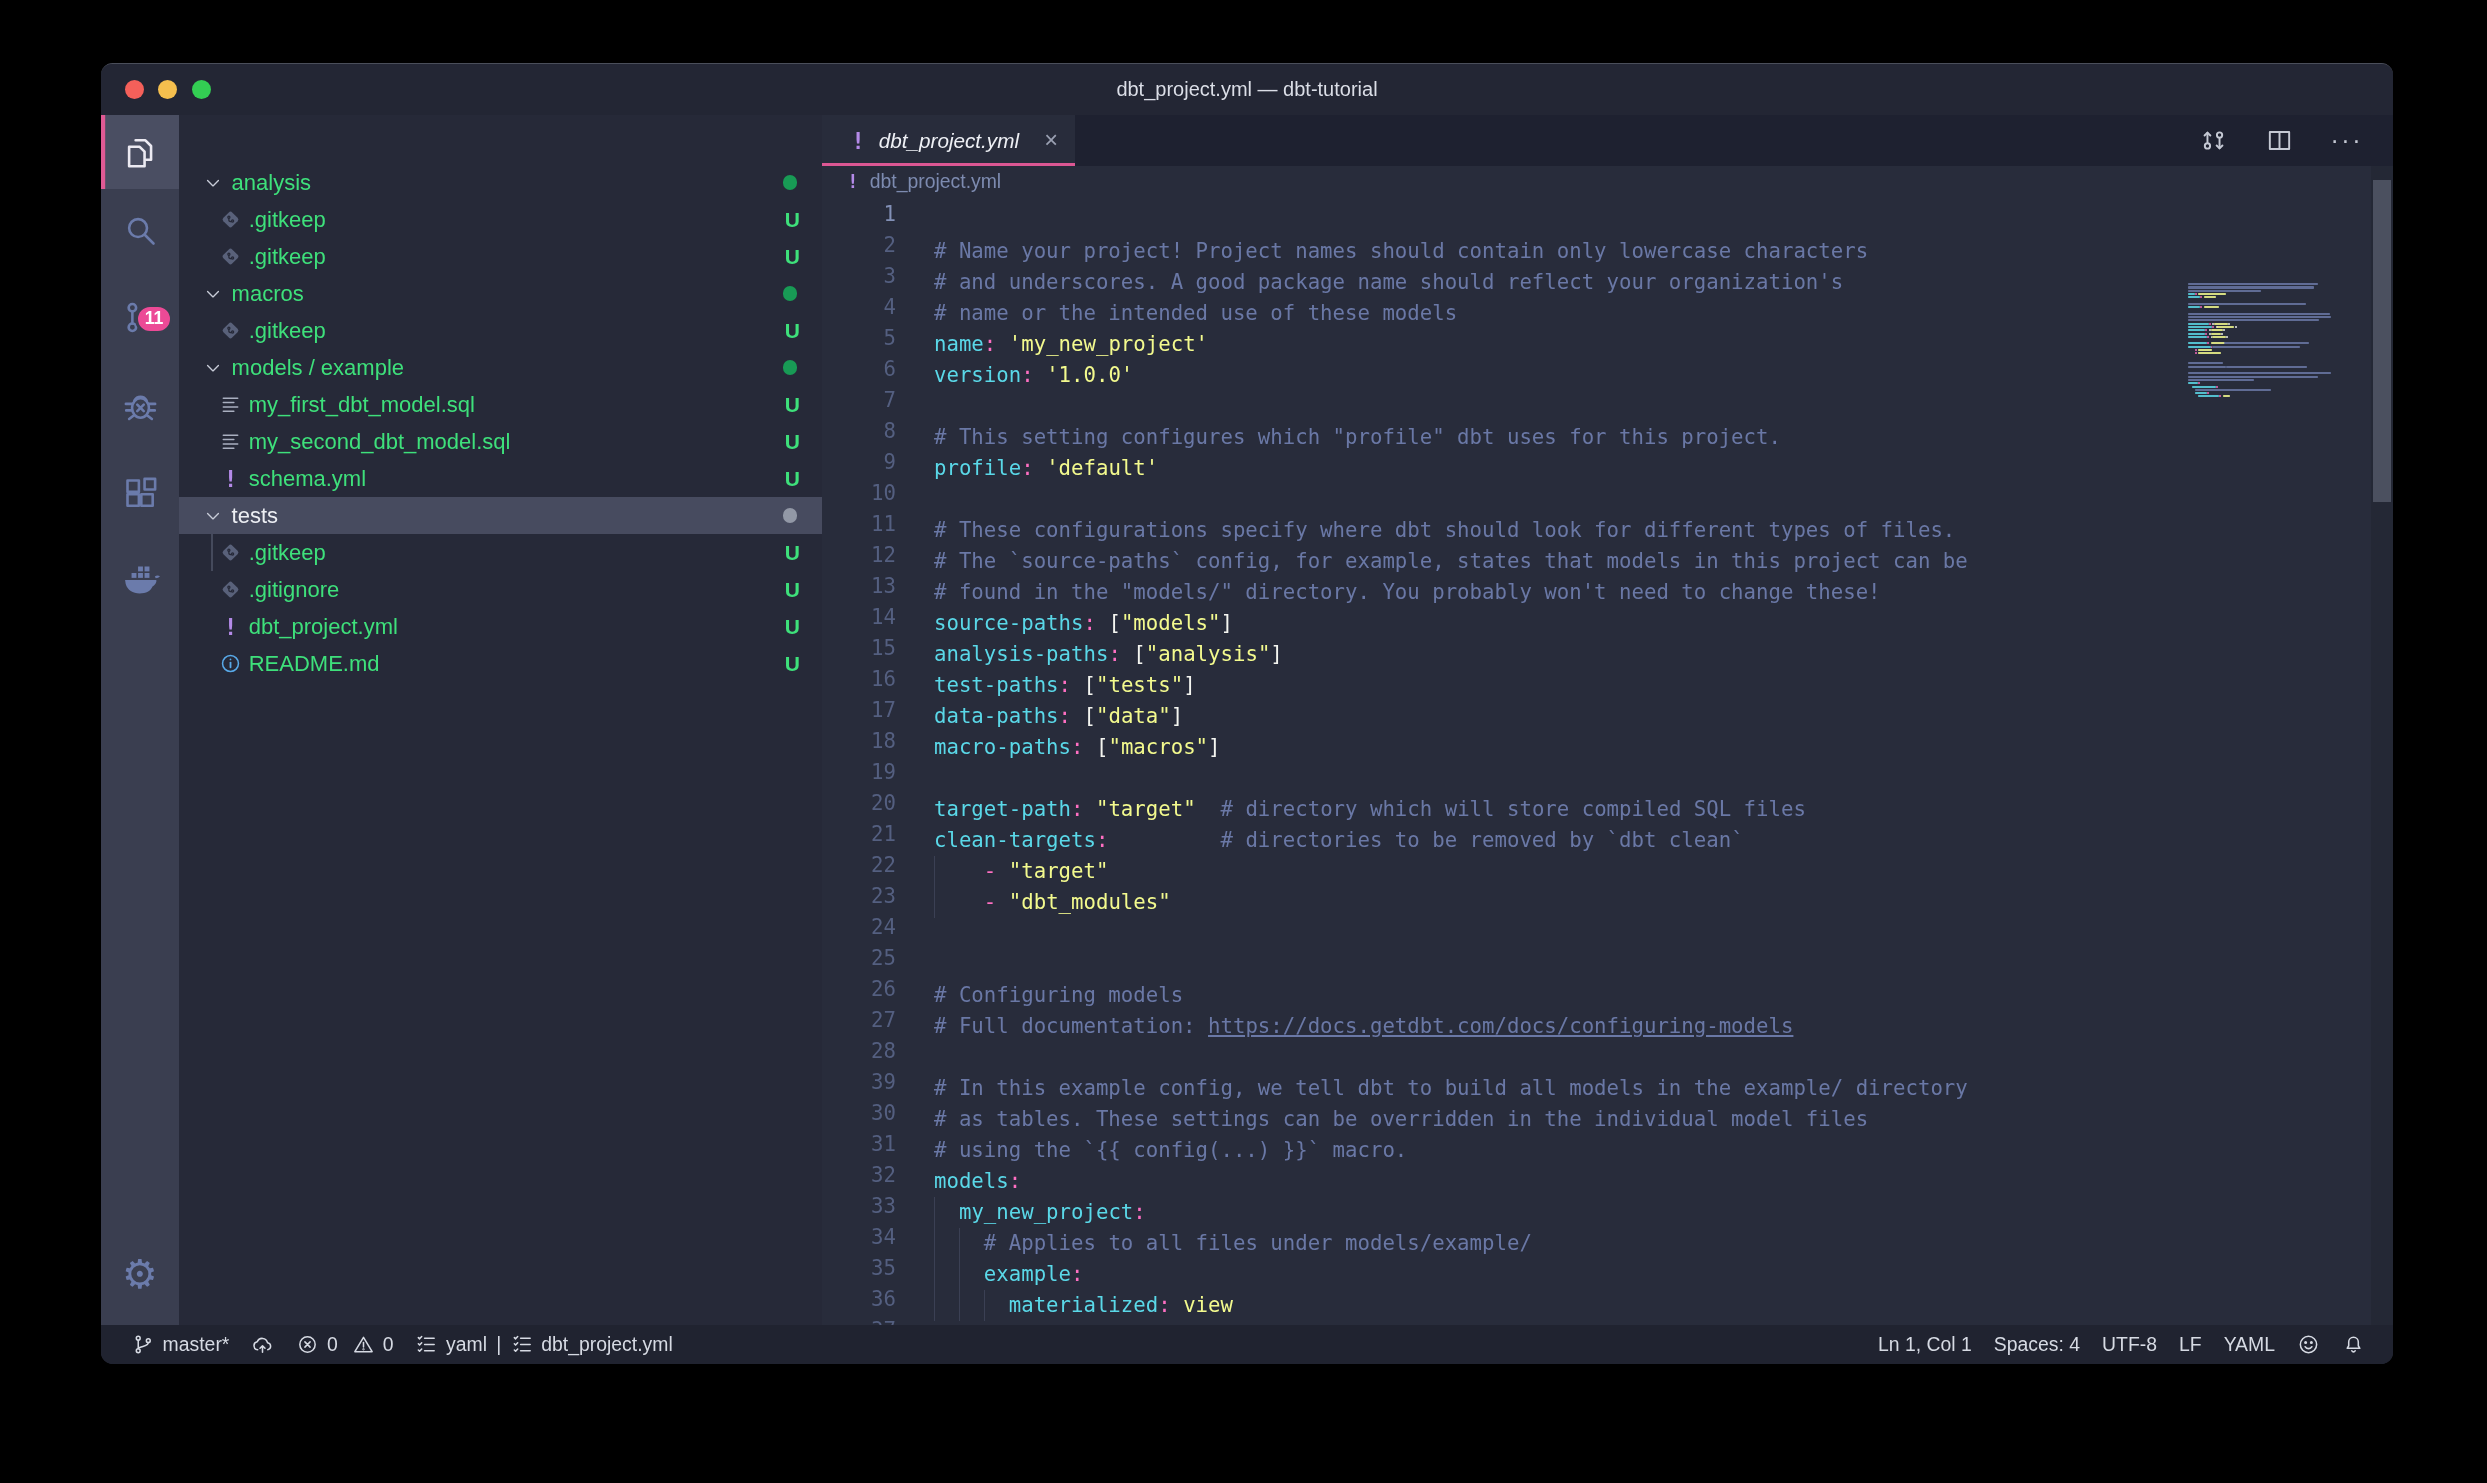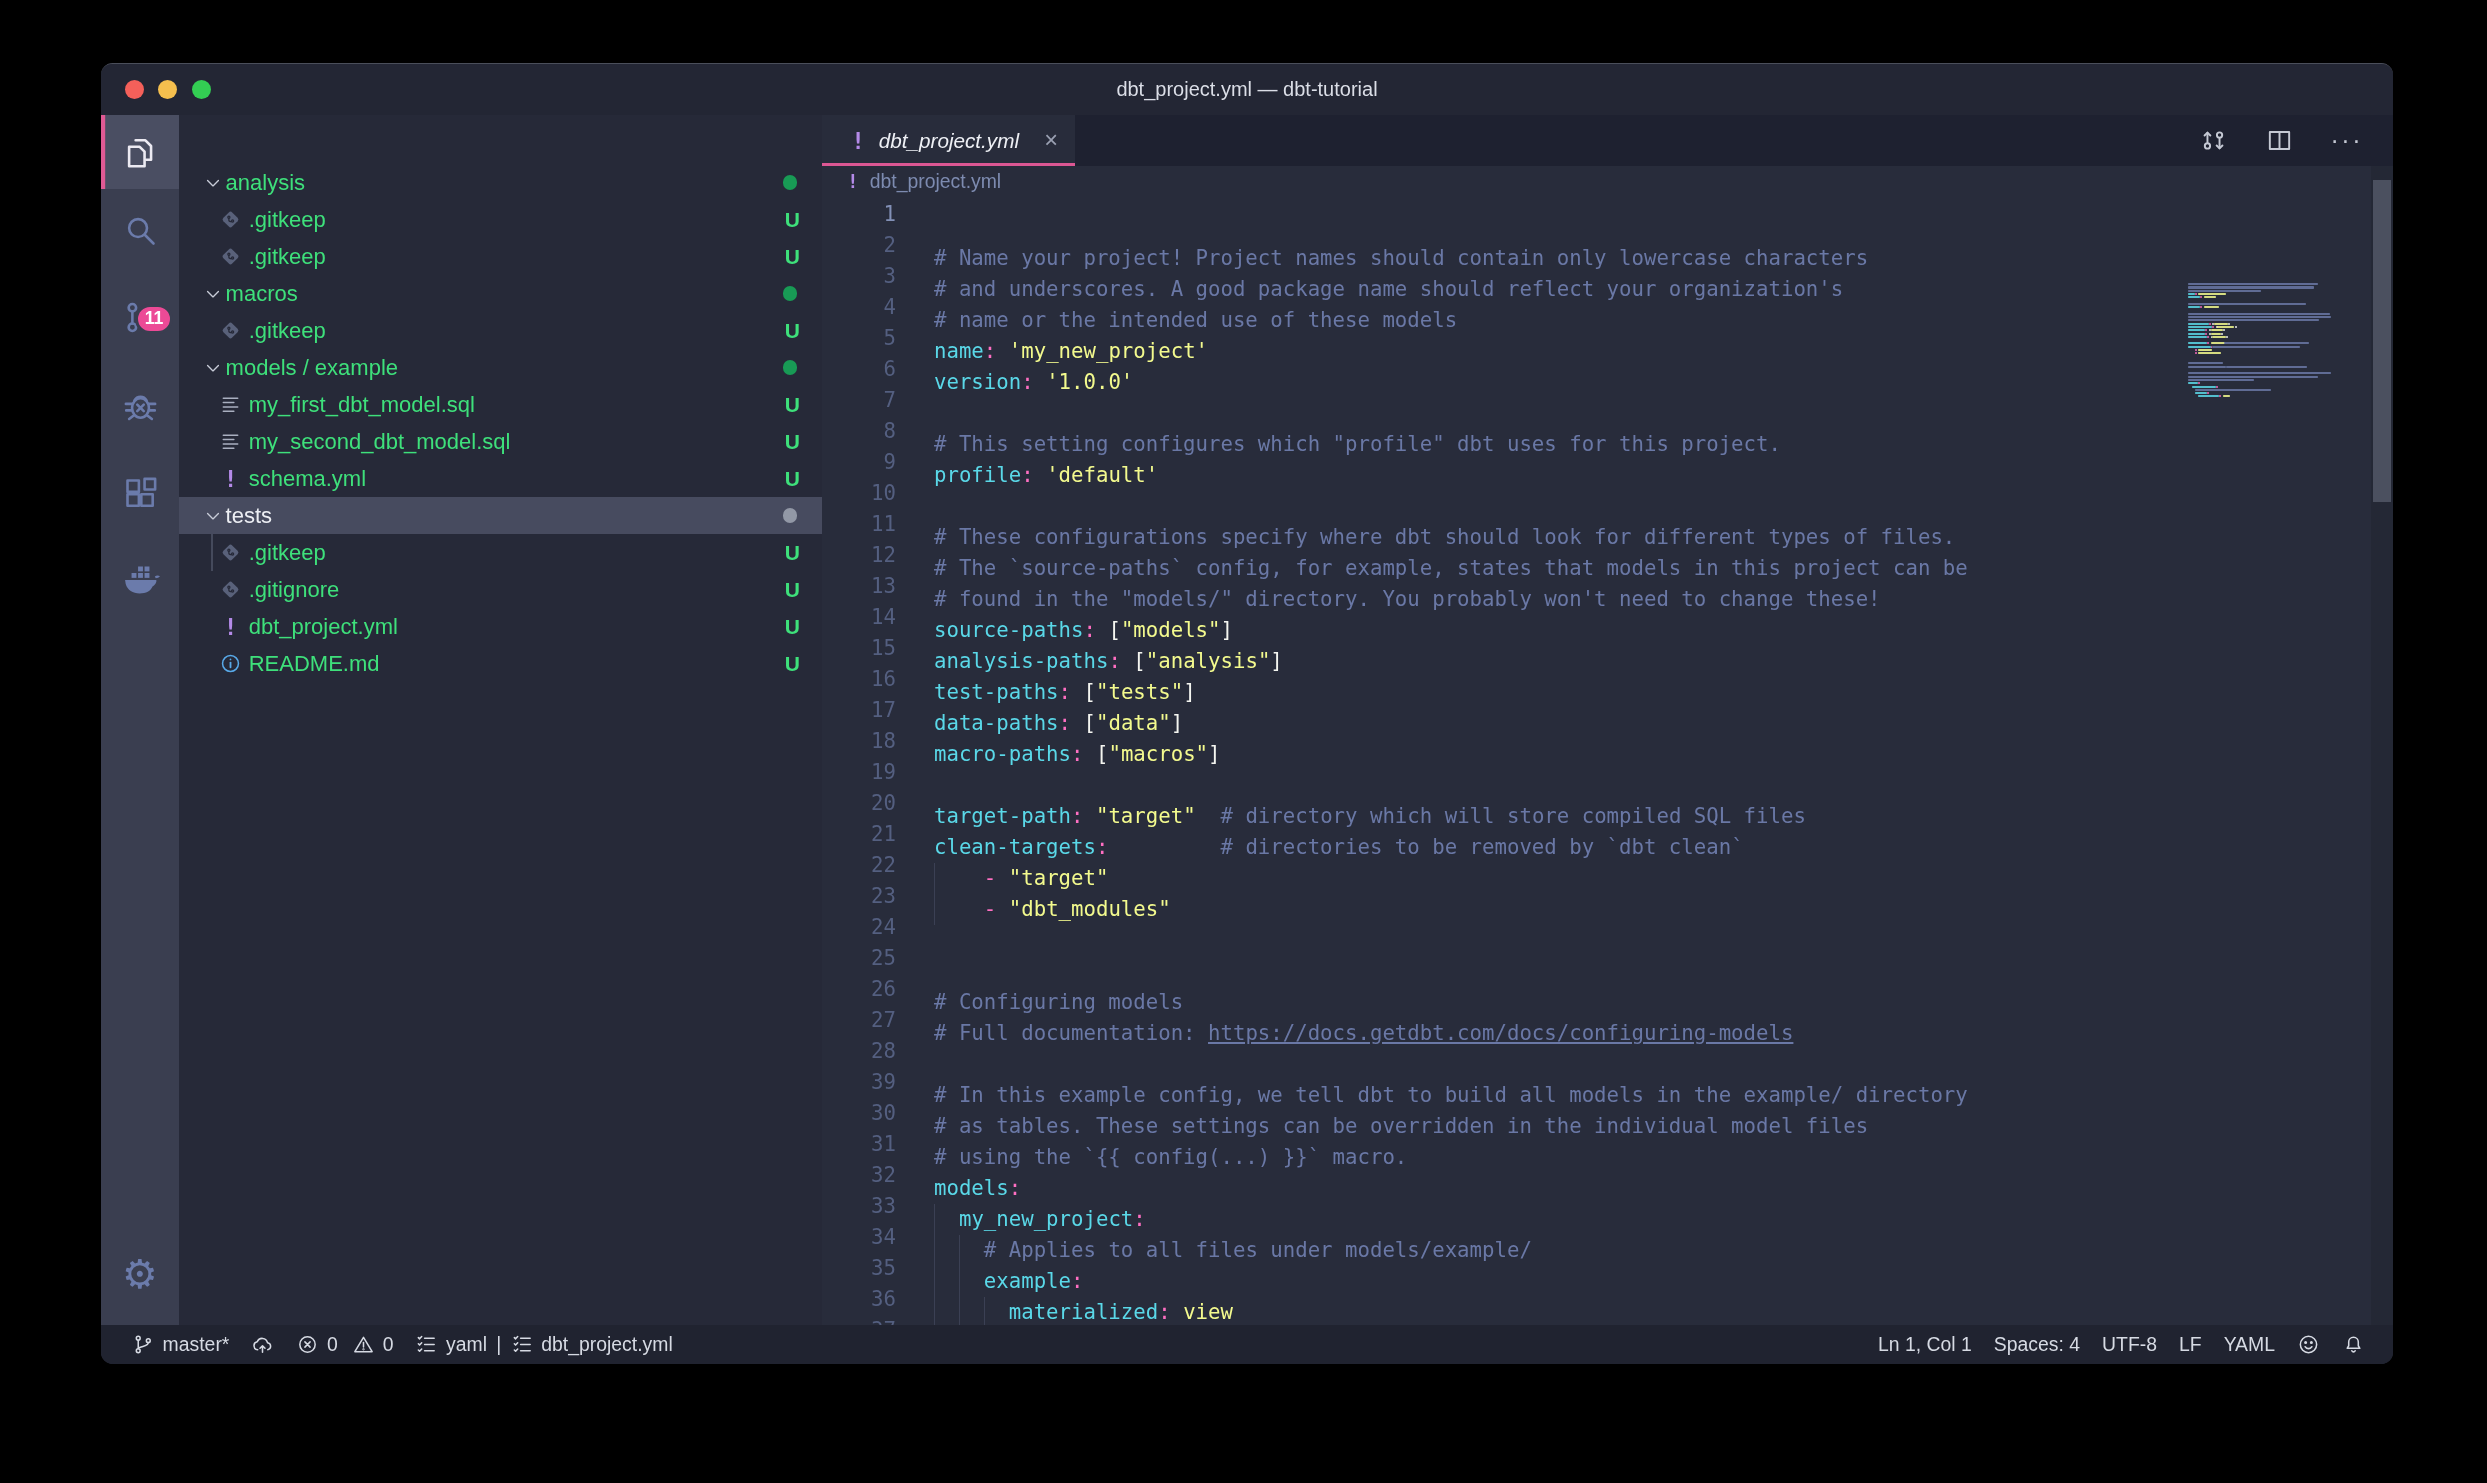--- a/index.html
+++ b/index.html
@@ -29,21 +29,21 @@
   .sidebar { position:absolute; left:78px; top:51px; width:643px; bottom:39px; background:#262938; }
   .sb-header { position:absolute; top:0; left:0; right:0; height:47px; }
   .sb-header .htext { position:absolute; left:34px; top:0; line-height:47px; color:#ced2dc; font-size:19.4px; letter-spacing:0.3px; }
   .sb-actions { position:absolute; right:34px; top:0; height:47px; display:flex; align-items:center; gap:25px; color:#c9cdd8; }
   .sb-actions svg { width:29px; height:29px; }
 
   .tree { position:absolute; top:49px; left:0; right:0; }
   .row { position:relative; height:37px; display:flex; align-items:center; color:#3ee07b; font-size:22px; }
   .row .chev { margin-left:23.6px; width:22px; height:22px; color:#c8ccd8; display:flex; align-items:center; }
   .row .chev svg { width:20px; height:20px; }
-  .row .tlabel { margin-left:1px; white-space:pre; }
+  .row .tlabel { margin-left:7px; white-space:pre; }
   .row.file .ficon { margin-left:40px; width:23px; height:23px; display:flex; align-items:center; justify-content:center; }
   .row.file .tlabel { margin-left:6.7px; }
   .row.selected { background:#474b5f; color:#eceef3; }
   .row.guided::before { content:''; position:absolute; left:32px; top:0; bottom:0; width:1.7px; background:#454a5c; }
   .badge-u { position:absolute; right:22px; color:#3ee07b; font-weight:bold; font-size:21px; }
   .dot { position:absolute; right:25px; width:14.3px; height:14.3px; border-radius:50%; background:#189a55; }
   .dot.gray { background:#9298a6; }
   .excl-glyph { font-family:"DejaVu Sans Mono", monospace; font-weight:bold; font-size:23.6px; color:#b48ae8; }
 
   
@@ -60,21 +60,21 @@
 
   .breadcrumb { position:absolute; top:51px; left:0; right:22px; height:30px; display:flex; align-items:center; padding-left:25px;
     color:#7d8bb0; font-size:19.4px; }
   .breadcrumb .bexcl { font-size:19.4px; margin-right:11px; }
 
   .codearea { position:absolute; top:81px; left:0; right:22px; bottom:0; overflow:hidden;
     font-family:"DejaVu Sans Mono", monospace; font-size:20.7px; }
   .gutter { position:absolute; left:0; top:3.4px; width:74px; text-align:right; color:#545f80; }
   .gutter .ln { height:31px; line-height:31px; }
   .gutter .ln.active { color:#8290b6; }
-  .lines { position:absolute; left:112px; top:16px; color:#f2f3ee; white-space:pre; }
+  .lines { position:absolute; left:112px; top:9px; color:#f2f3ee; white-space:pre; }
   .line { position:relative; height:31px; line-height:31px; }
   .tok-c { color:#6a78a6; } .tok-k { color:#5ad8e8; } .tok-p { color:#ff6fc2; }
   .tok-s { color:#f3fa8e; } .tok-b { color:#f4f5f0; } .tok-w { color:#f2f3ee; }
   .tok-u { color:#6a78a6; text-decoration:underline; }
   .iguide { position:absolute; top:0; height:100%; width:1.3px; background:#3b4054; }
 
   .minimap { position:absolute; left:1366px; top:81px; width:179px; bottom:0; }
   .mm-bar { position:absolute; height:2.4px; border-radius:0.8px; opacity:.85; }
   .vscroll { position:absolute; right:0; top:51px; width:22px; bottom:0; background:rgba(30,33,44,.35); }
   .vthumb { position:absolute; left:1.7px; right:1.7px; top:14.3px; height:322px; background:#4b505f; }

